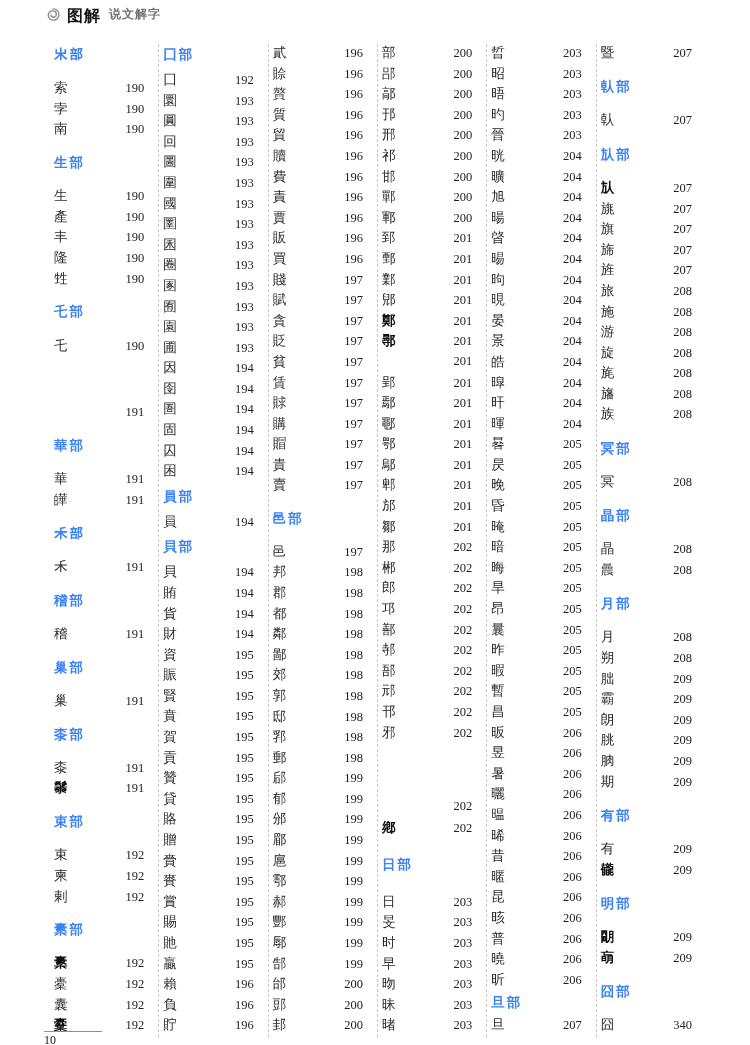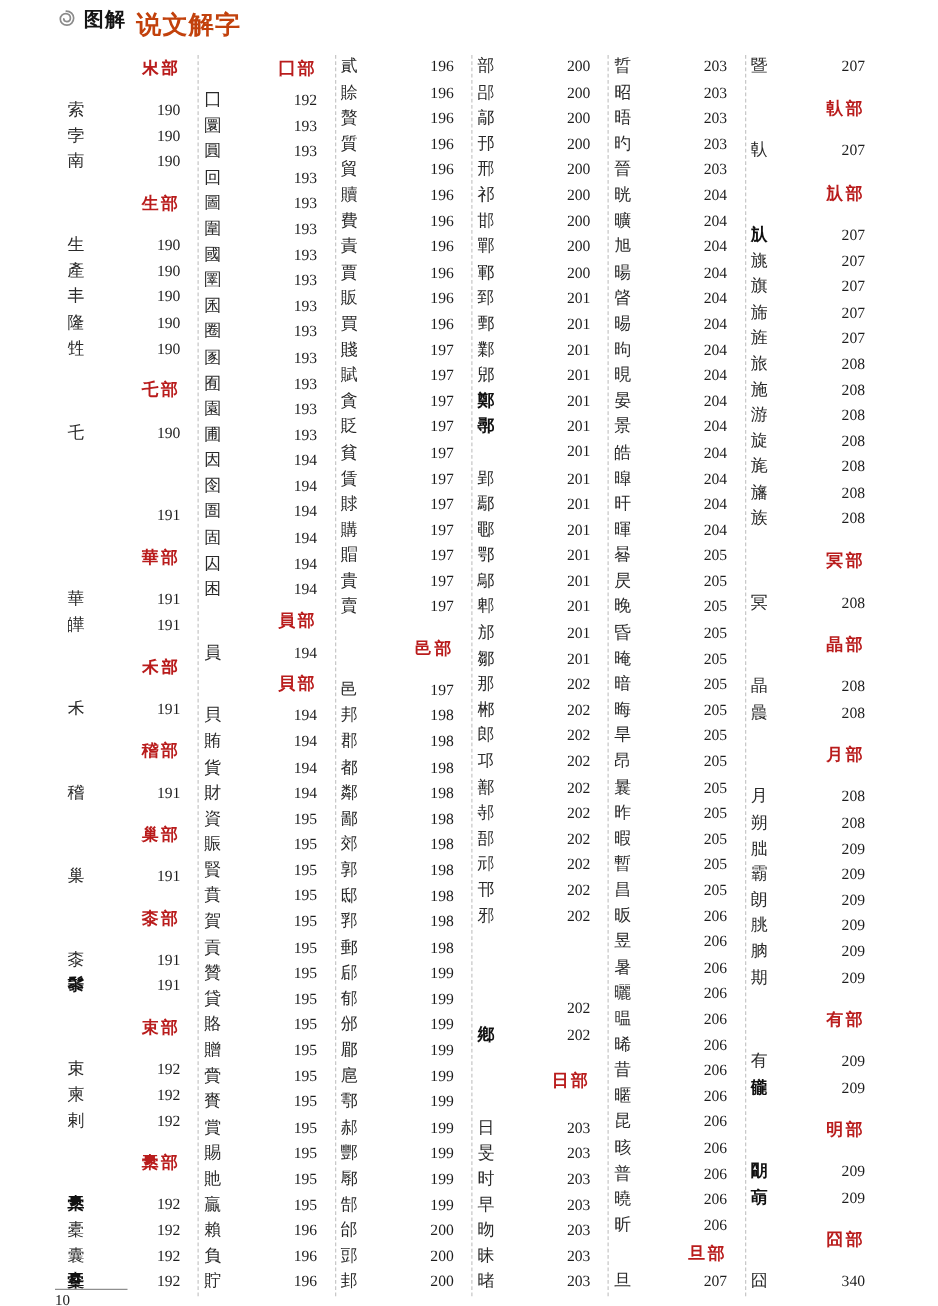--- a/index.html
+++ b/index.html
@@ -4,35 +4,35 @@
 <style>
   html,body{margin:0;padding:0;}
   body{
     width:750px;height:1045px;background:#ffffff;position:relative;overflow:hidden;
     font-family:"Liberation Serif","DejaVu Serif",serif;color:#222;
   }
   .page-header{position:absolute;top:6px;left:44px;display:flex;gap:5px;}
   .logo{width:18px;height:18px;flex:0 0 auto;}
   .title-main{font-size:16px;font-weight:bold;color:#151515;letter-spacing:1px;
     font-family:"Liberation Sans","DejaVu Sans",sans-serif;}
-  .title-sub{font-size:20px;font-weight:bold;color:#c2410c;letter-spacing:1px;margin-left:3px;
+  .title-sub{font-size:12px;font-weight:bold;color:#737373;letter-spacing:1px;margin-left:3px;
     font-family:"Liberation Sans","DejaVu Sans",sans-serif;}
 
   .index-grid{
     position:absolute;top:44px;left:50px;width:656px;height:993px;
     display:grid;grid-template-columns:repeat(6,1fr);
   }
   .col{
     display:flex;flex-direction:column;height:993px;overflow:hidden;
     padding:0 14px 0 4px;border-right:1px dashed #c8c8c8;
   }
   .col:last-child{border-right:none;}
   .sec{
     margin-top:auto;margin-bottom:auto;padding:2px 0;min-height:20px;
-    text-align:right;font-weight:bold;font-size:13.5px;color:#b91c1c;
+    text-align:left;font-weight:bold;font-size:13.5px;color:#3b82f6;
     letter-spacing:2px;
   }
   .sec:first-child{margin-top:0;}
   .row{
     height:20.6px;display:flex;justify-content:space-between;align-items:baseline;
     flex:0 0 auto;
   }
   .ch{font-size:13.5px;color:#2a2a2a;}
   .row.bold .ch{font-weight:bold;color:#111;}
   .pg{font-size:12.5px;color:#1d1d1d;}

